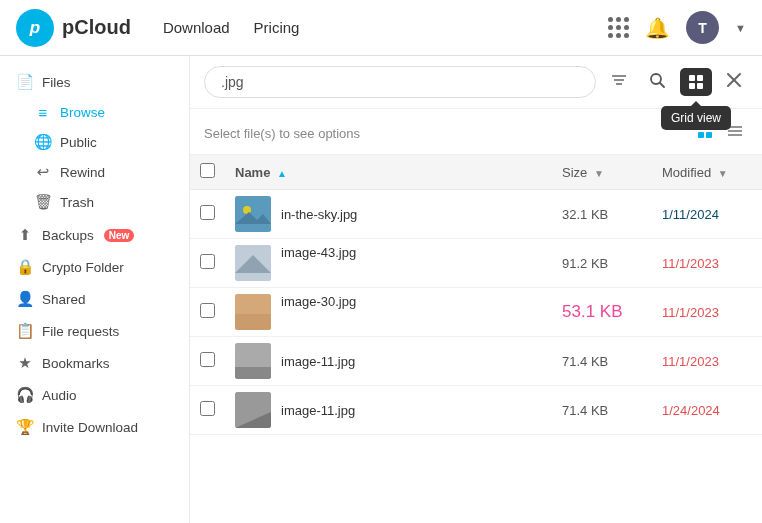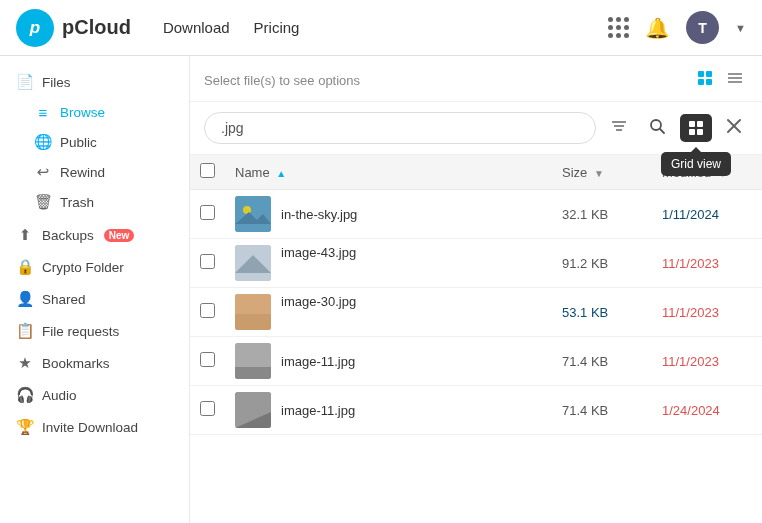--- a/index.html
+++ b/index.html
@@ -96,41 +96,20 @@
         <span style="font-size:15px;color:#666;width:18px;text-align:center;">🎧</span>
         <span>Audio</span>
       </div>
       <div style="display:flex;align-items:center;gap:8px;padding:7px 16px;cursor:pointer;color:#444;font-size:13.5px;">
         <span style="font-size:15px;color:#666;width:18px;text-align:center;">🏆</span>
         <span>Invite Download</span>
       </div>
     </aside>
 
     <main style="flex:1;display:flex;flex-direction:column;overflow:hidden;">
-
-      <div style="padding:7px 14px;font-size:13px;color:#888;border-bottom:1px solid #f0f0f0;display:flex;align-items:center;justify-content:space-between;margin-top:4px;">
-        <span>Select file(s) to see options</span>
-        <div style="display:flex;gap:4px;align-items:center;">
-          <button style="background:none;border:none;cursor:pointer;color:#00b3e6;font-size:18px;padding:2px 4px;">
-            <svg width="18" height="18" viewBox="0 0 18 18">
-              <rect x="2" y="2" width="6" height="6" rx="1" fill="#00b3e6"></rect>
-              <rect x="10" y="2" width="6" height="6" rx="1" fill="#00b3e6"></rect>
-              <rect x="2" y="10" width="6" height="6" rx="1" fill="#00b3e6"></rect>
-              <rect x="10" y="10" width="6" height="6" rx="1" fill="#00b3e6"></rect>
-            </svg>
-          </button>
-          <button style="background:none;border:none;cursor:pointer;color:#888;font-size:18px;padding:2px 4px;">
-            <svg width="18" height="18" viewBox="0 0 18 18">
-              <line x1="2" y1="5" x2="16" y2="5" stroke="#888" stroke-width="1.8"></line>
-              <line x1="2" y1="9" x2="16" y2="9" stroke="#888" stroke-width="1.8"></line>
-              <line x1="2" y1="13" x2="16" y2="13" stroke="#888" stroke-width="1.8"></line>
-            </svg>
-          </button>
-        </div>
-      </div>
 
       <div style="display:flex;align-items:center;padding:10px 14px;gap:8px;border-bottom:1px solid #f0f0f0;">
         <div style="flex:1;position:relative;">
           <input type="text" style="width: 100%; border: 1.5px solid rgb(221, 221, 221); border-radius: 20px; padding: 7px 16px; font-size: 14px; outline: none; color: rgb(85, 85, 85);" value=".jpg">
         </div>
         <button style="background:none;border:none;cursor:pointer;font-size:18px;color:#666;padding:4px 6px;">
           <svg width="18" height="18" viewBox="0 0 18 18" fill="none">
             <line x1="2" y1="5" x2="16" y2="5" stroke="#666" stroke-width="1.5"></line>
             <line x1="4" y1="9" x2="14" y2="9" stroke="#666" stroke-width="1.5"></line>
             <line x1="6" y1="13" x2="12" y2="13" stroke="#666" stroke-width="1.5"></line>
@@ -155,28 +134,49 @@
           <div style="position:absolute;top:33px;left:50%;transform:translateX(-50%);border-left:5px solid transparent;border-right:5px solid transparent;border-bottom:5px solid #333;z-index:10;"></div>
         </div>
         <button style="background:none;border:none;cursor:pointer;font-size:18px;color:#666;padding:4px 6px;">
           <svg width="16" height="16" viewBox="0 0 16 16" fill="none">
             <line x1="2" y1="2" x2="14" y2="14" stroke="#666" stroke-width="2" stroke-linecap="round"></line>
             <line x1="14" y1="2" x2="2" y2="14" stroke="#666" stroke-width="2" stroke-linecap="round"></line>
           </svg>
         </button>
       </div>
 
+      <div style="padding:7px 14px;font-size:13px;color:#888;border-bottom:1px solid #f0f0f0;display:flex;align-items:center;justify-content:space-between;margin-top:4px;">
+        <span>Select file(s) to see options</span>
+        <div style="display:flex;gap:4px;align-items:center;">
+          <button style="background:none;border:none;cursor:pointer;color:#00b3e6;font-size:18px;padding:2px 4px;">
+            <svg width="18" height="18" viewBox="0 0 18 18">
+              <rect x="2" y="2" width="6" height="6" rx="1" fill="#00b3e6"></rect>
+              <rect x="10" y="2" width="6" height="6" rx="1" fill="#00b3e6"></rect>
+              <rect x="2" y="10" width="6" height="6" rx="1" fill="#00b3e6"></rect>
+              <rect x="10" y="10" width="6" height="6" rx="1" fill="#00b3e6"></rect>
+            </svg>
+          </button>
+          <button style="background:none;border:none;cursor:pointer;color:#888;font-size:18px;padding:2px 4px;">
+            <svg width="18" height="18" viewBox="0 0 18 18">
+              <line x1="2" y1="5" x2="16" y2="5" stroke="#888" stroke-width="1.8"></line>
+              <line x1="2" y1="9" x2="16" y2="9" stroke="#888" stroke-width="1.8"></line>
+              <line x1="2" y1="13" x2="16" y2="13" stroke="#888" stroke-width="1.8"></line>
+            </svg>
+          </button>
+        </div>
+      </div>
+
       <div style="flex:1;overflow-y:auto;">
         <table style="width:100%;border-collapse:collapse;">
           <thead>
             <tr style="background:#f5f5f5;">
               <th style="width:32px;padding:8px 10px;border-bottom:1px solid #e8e8e8;">
                 <input type="checkbox" style="width: 15px; height: 15px; cursor: pointer;">
               </th>
-              <th style="padding:8px 10px;text-align:left;font-size:13px;font-weight:400;color:#555;border-bottom:1px solid #e8e8e8;cursor:pointer;">
+              <th style="padding:8px 10px;text-align:left;font-size:13px;font-weight:700;color:#555;border-bottom:1px solid #e8e8e8;cursor:pointer;">
                 <span>Name</span>
                 <span style="font-size:10px;margin-left:3px;color:#00b3e6;">▲</span>
               </th>
               <th style="padding:8px 10px;text-align:left;font-size:13px;font-weight:500;color:#555;border-bottom:1px solid #e8e8e8;cursor:pointer;width:100px;">
                 <span>Size</span>
                 <span style="font-size:10px;margin-left:3px;color:#888;">▼</span>
               </th>
               <th style="padding:8px 10px;text-align:left;font-size:13px;font-weight:500;color:#555;border-bottom:1px solid #e8e8e8;cursor:pointer;width:110px;">
                 <span>Modified</span>
                 <span style="font-size:10px;margin-left:3px;color:#888;">▼</span>
@@ -226,21 +226,21 @@
                 <div style="display:flex;align-items:flex-start;gap:10px;">
                   <div style="width:36px;height:36px;background:#c4a882;border-radius:3px;overflow:hidden;flex-shrink:0;display:flex;align-items:center;justify-content:center;">
                     <svg width="36" height="36" viewBox="0 0 36 36">
                         <rect width="36" height="36" fill="#d4a878"></rect>
                         <rect x="0" y="20" width="36" height="16" fill="#c09060" opacity="0.5"></rect>
                       </svg>
                   </div>
                   <span style="font-size:13px;color:#333;">image-30.jpg</span>
                 </div>
               </td>
-              <td style="padding:6px 10px;color:#0c4a6e;font-size:13px;">53.1 KB</td>
+              <td style="padding:6px 10px;color:#ec4899;font-size:17px;">53.1 KB</td>
               <td style="padding:6px 10px;color:#e05050;font-size:13px;">11/1/2023</td>
             </tr>
 
 
             <tr style="border-bottom:1px solid #f0f0f0;">
               <td style="padding:6px 10px;"><input type="checkbox" style="width: 15px; height: 15px; cursor: pointer;"></td>
               <td style="padding:6px 10px;">
                 <div style="display:flex;align-items:center;gap:10px;">
                   <div style="width:36px;height:36px;background:#aaa;border-radius:3px;overflow:hidden;flex-shrink:0;display:flex;align-items:center;justify-content:center;">
                     <svg width="36" height="36" viewBox="0 0 36 36">

